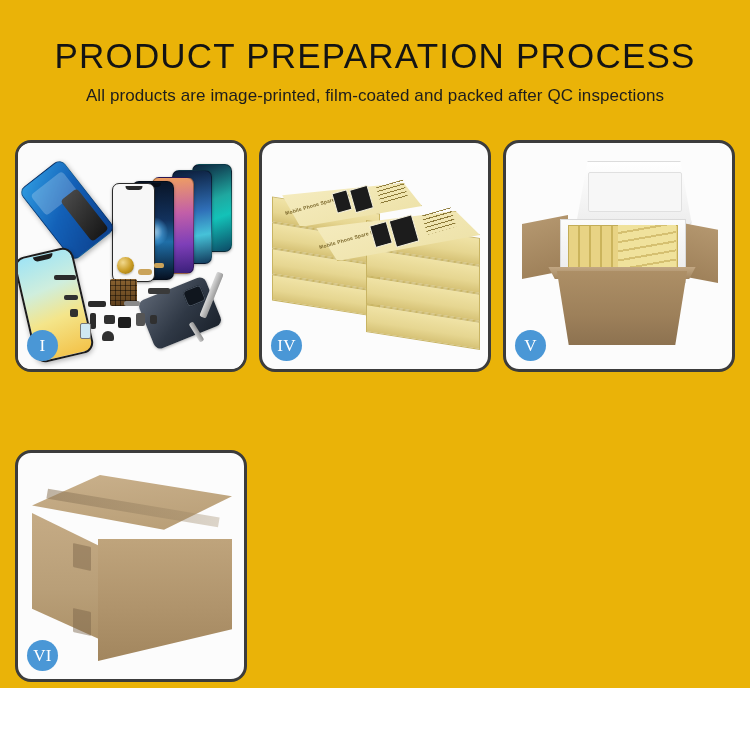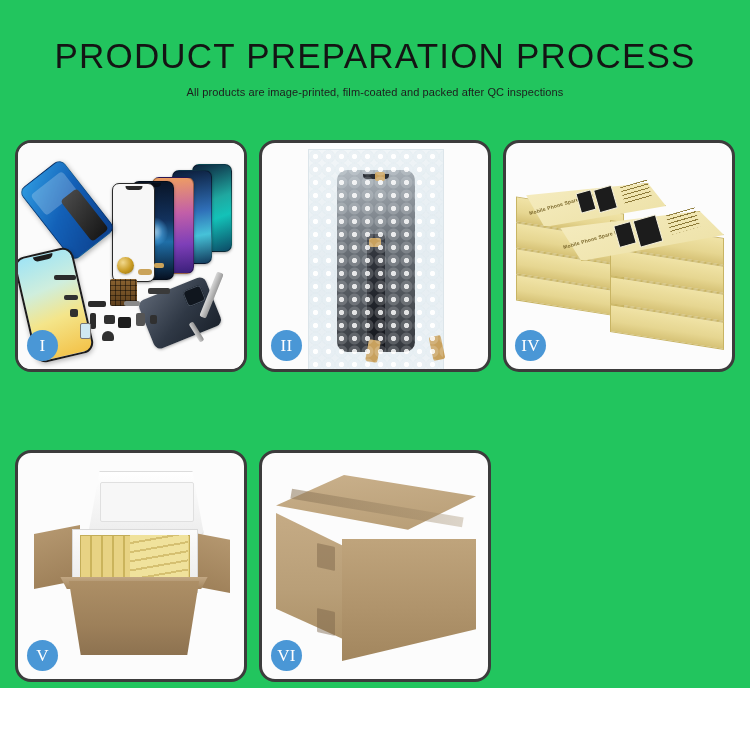--- a/index.html
+++ b/index.html
@@ -9,21 +9,21 @@
     height: 750px;
     background: #ffffff;
     font-family: "Liberation Sans", sans-serif;
     overflow: hidden;
   }
 
   #page {
     position: relative;
     width: 750px;
     height: 688px;
-    background: #22c55e;
+    background: #eab308;
   }
 
   
   .header {
     position: absolute;
     top: 38px;
     left: 0;
     width: 750px;
     text-align: center;
   }
@@ -32,21 +32,21 @@
     font-size: 35px;
     font-weight: 400;
     letter-spacing: 1.2px;
     color: #141414;
     line-height: 1.05;
     white-space: nowrap;
   }
   .subtitle {
     margin-top: 11px;
     font-family: "Liberation Sans", sans-serif;
-    font-size: 11px;
+    font-size: 17px;
     font-weight: 400;
     color: #1d1d1d;
     letter-spacing: 0.1px;
     white-space: nowrap;
   }
 
   
   .grid {
     position: absolute;
     left: 15px;
@@ -436,34 +436,20 @@
         <div class="tiny t6"></div>
         <div class="tiny t7"></div>
         <div class="tiny t8"></div>
         <div class="tiny t9"></div>
         <div class="tool"></div>
         <div class="tool2"></div>
       </div>
       <div class="badge">I</div>
     </div>
 
-    <div class="panel">
-      <div class="panel-stage">
-        <div class="bubble-bag">
-          <div class="inner-part"></div>
-          <div class="part-tail"></div>
-          <div class="gold-tab gt1"></div>
-          <div class="gold-tab gt2"></div>
-          <div class="gold-tab gt3"></div>
-          <div class="gold-tab gt4"></div>
-          <div class="bubble-overlay"></div>
-        </div>
-      </div>
-      <div class="badge">II</div>
-    </div>
 
 
     <div class="panel">
       <div class="panel-stage">
         <div class="stack">
 
           <div class="sb" style="left:2px;  top:44px;  width:106px; height:24px; transform:skewY(9deg);"></div>
           <div class="sb" style="left:2px;  top:70px;  width:106px; height:24px; transform:skewY(9deg);"></div>
           <div class="sb" style="left:2px;  top:96px;  width:106px; height:24px; transform:skewY(9deg);"></div>
           <div class="sb" style="left:2px;  top:122px; width:106px; height:24px; transform:skewY(9deg);"></div>

